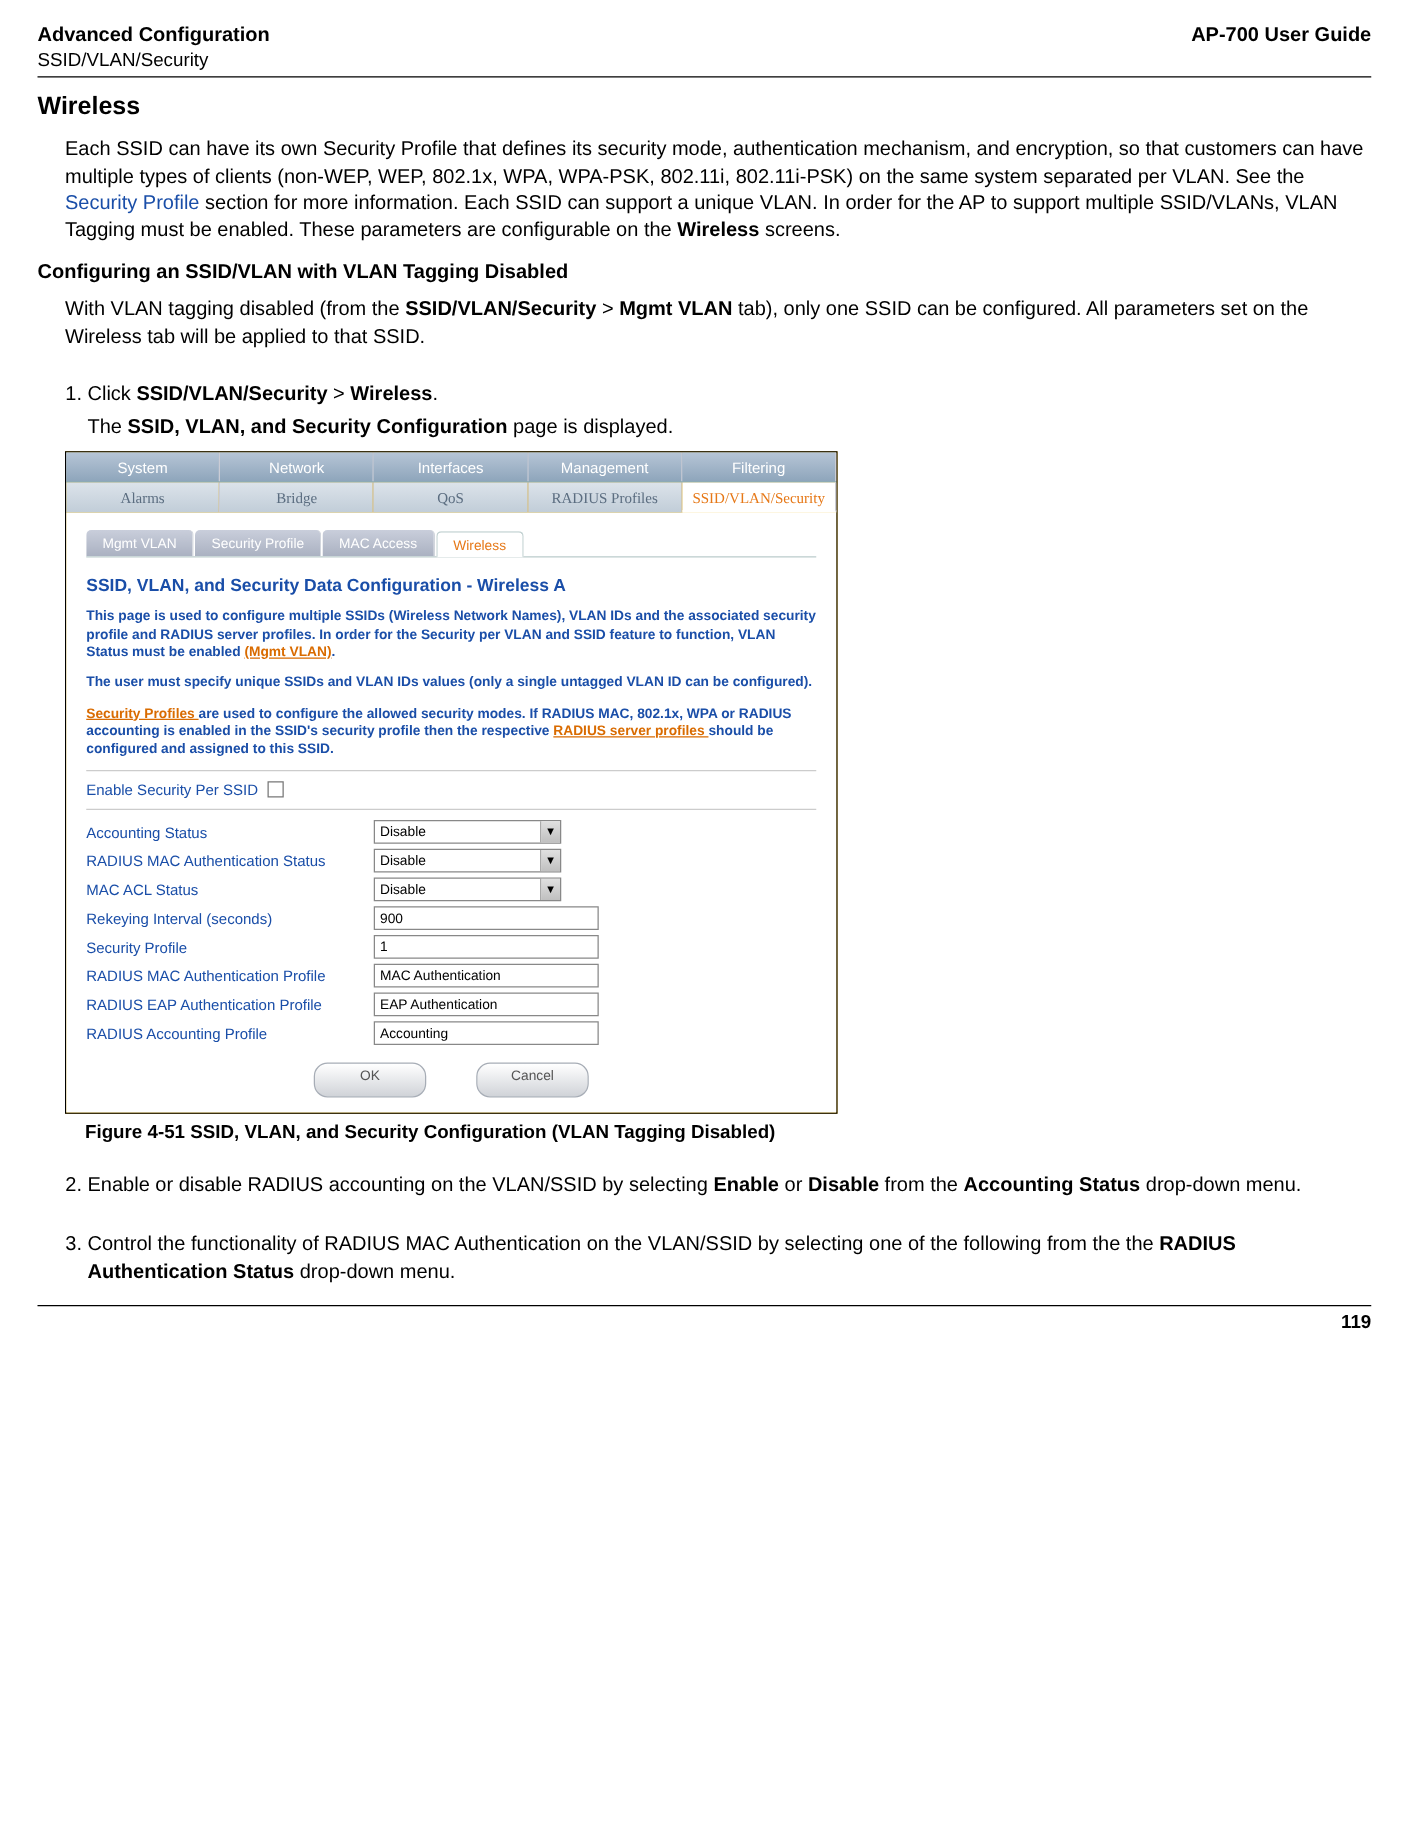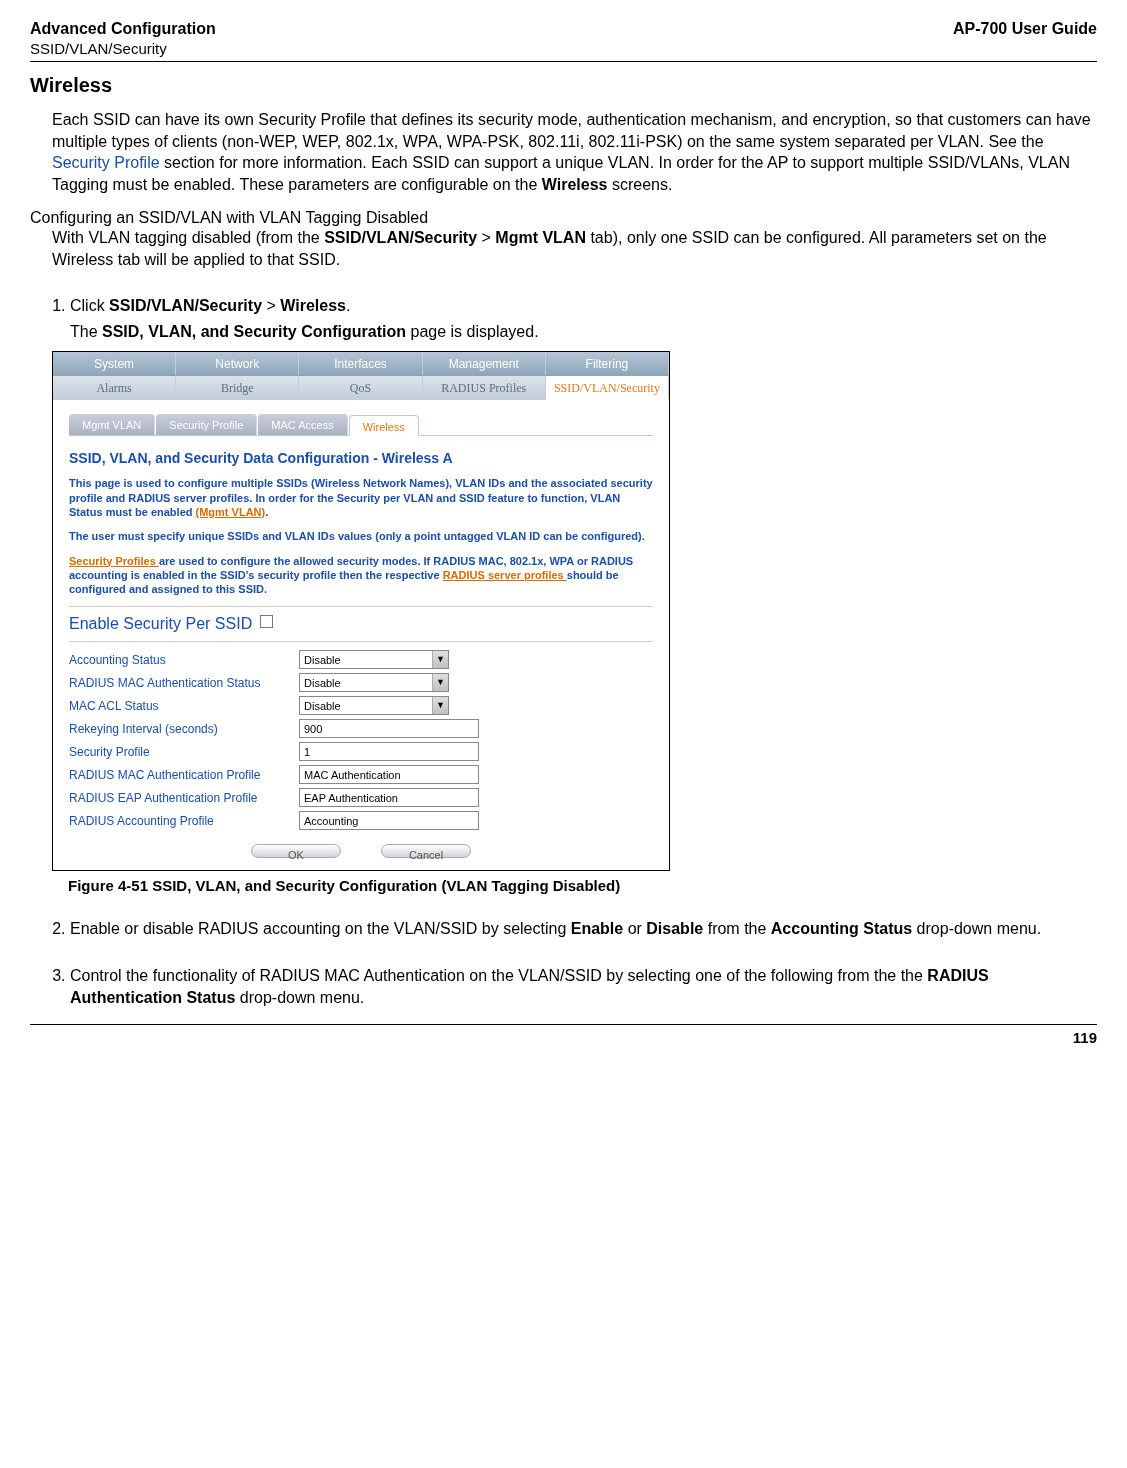--- a/index.html
+++ b/index.html
@@ -48,22 +48,23 @@
       margin-left: 22px;
       margin-bottom: 14px;
       line-height: 1.35;
       font-size: 16px;
     }
     .body-text a.link {
       color: #1a4ea8;
       text-decoration: none;
     }
     h3.subsection-title {
-      font-weight: normal;
-      font-size: 16px;
+      font-weight: bold;
+      font-size: 16px;
+      margin-bottom: 10px;
     }
     .sub-text {
       margin-left: 22px;
       margin-bottom: 10px;
       font-size: 16px;
       line-height: 1.35;
     }
     ol.steps {
       margin-left: 22px;
       padding-left: 18px;
@@ -173,21 +174,21 @@
       margin-bottom: 12px;
     }
     hr.inner-div {
       border: none;
       border-top: 1px solid #ccc;
       margin: 8px 0;
     }
     .row-enable {
       display: flex;
       align-items: flex-start;
-      font-size: 16px;
+      font-size: 12px;
       color: #1a4ea8;
       margin: 8px 0 8px 0;
     }
     .row-enable label {
       margin-right: 8px;
     }
     .row-enable .checkbox {
       width: 13px;
       height: 13px;
       border: 1px solid #777;
@@ -240,21 +241,21 @@
       color: #000;
     }
     .button-row {
       display: flex;
       justify-content: center;
       gap: 40px;
       margin-top: 14px;
     }
     .btn {
       width: 90px;
-      height: 14px;
+      height: 28px;
       border-radius: 11px;
       background: linear-gradient(#fff, #d0d3d8);
       border: 1px solid #a7adb6;
       font-size: 11px;
       color: #555;
       text-align: center;
       line-height: 20px;
     }
     .figure-caption {
       margin-left: 38px;
@@ -326,21 +327,21 @@
       <div class="subtab">Security Profile</div>
       <div class="subtab">MAC Access</div>
       <div class="subtab active">Wireless</div>
     </div>
 
     <div class="panel-title">SSID, VLAN, and Security Data Configuration - Wireless A</div>
 
     <div class="panel-desc">
       <span>This page is used to configure multiple SSIDs (Wireless Network Names), VLAN IDs and the associated security profile and RADIUS server profiles. In order for the Security per VLAN and SSID feature to function, VLAN Status must be enabled </span><span class="olink">(Mgmt VLAN)</span><span>.</span>
     </div>
-    <div class="panel-desc">The user must specify unique SSIDs and VLAN IDs values (only a point untagged VLAN ID can be configured).</div>
+    <div class="panel-desc">The user must specify unique SSIDs and VLAN IDs values (only a single untagged VLAN ID can be configured).</div>
     <div class="panel-desc">
       <span class="olink">Security Profiles </span><span>are used to configure the allowed security modes. If RADIUS MAC, 802.1x, WPA or RADIUS accounting is enabled in the SSID's security profile then the respective </span><span class="olink">RADIUS server profiles </span><span>should be configured and assigned to this SSID.</span>
     </div>
 
     <hr class="inner-div">
 
     <div class="row-enable">
       <label>Enable Security Per SSID</label>
       <span class="checkbox"></span>
     </div>

